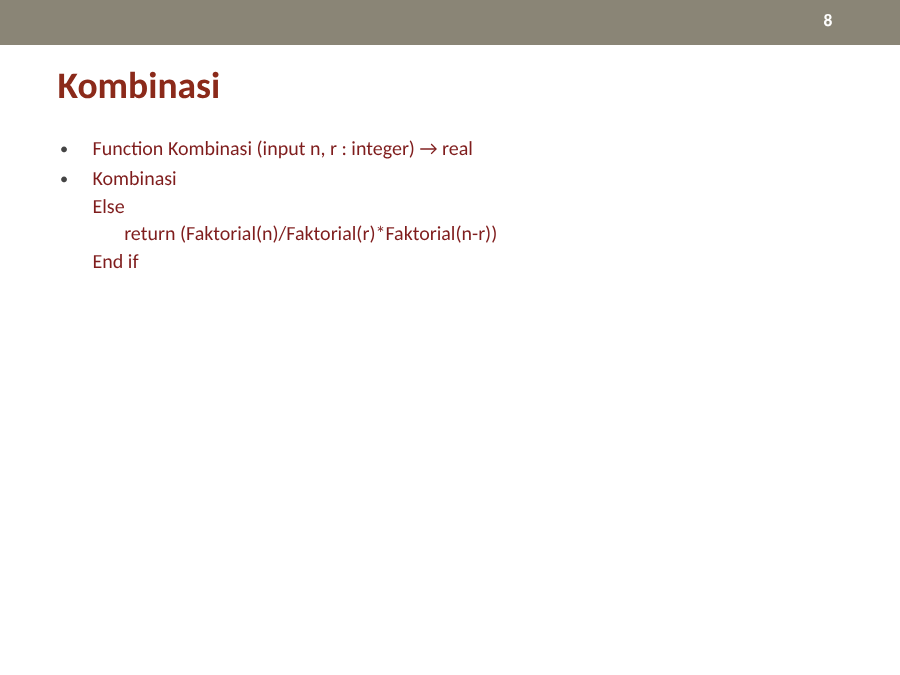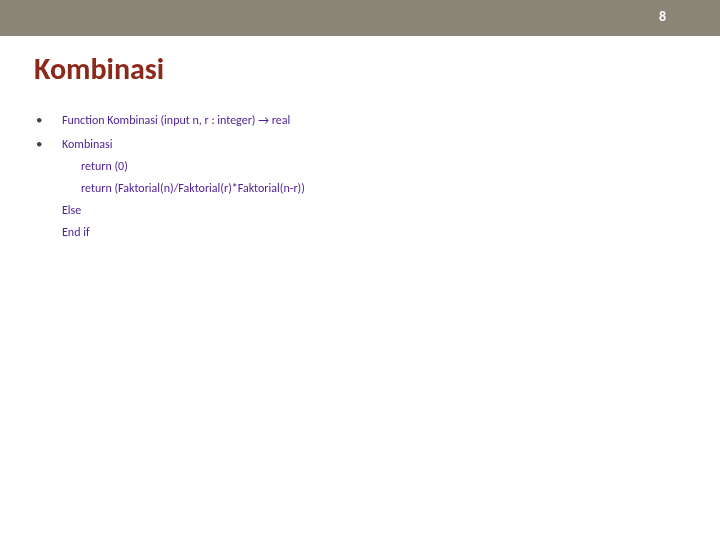--- a/index.html
+++ b/index.html
@@ -19,21 +19,21 @@
   }
   .page-number {
     position: absolute;
     right: 54px;
     top: 8px;
     color: #ffffff;
     font-size: 14px;
     font-weight: bold;
   }
   .content {
-    padding: 14px 34px 0 34px;
+    padding: 14px 34px 0 46px;
   }
   .title {
     color: #8b2a1a;
     font-size: 30px;
     font-weight: 600;
     margin-bottom: 22px;
   }
   .bullet-row {
     display: flex;
     align-items: flex-start;
@@ -43,22 +43,22 @@
     width: 28px;
     flex-shrink: 0;
     color: #444;
     font-size: 13px;
     line-height: 22px;
     text-align: left;
     padding-left: 2px;
   }
   .bullet-content {
     flex: 1;
-    color: #4c1d95;
-    font-size: 12px;
+    color: #7f1d1d;
+    font-size: 16px;
     line-height: 22px;
   }
   .code-line {
     display: block;
   }
 </style>
 </head>
 <body>
 
 <div class="header-bar">
@@ -72,19 +72,18 @@
     <div class="bullet">•</div>
     <div class="bullet-content">
       <span class="code-line">Function Kombinasi (input n, r : integer) → real</span>
     </div>
   </div>
 
   <div class="bullet-row">
     <div class="bullet">•</div>
     <div class="bullet-content">
       <span class="code-line">Kombinasi</span>
-      <span class="code-line">&nbsp;&nbsp;&nbsp;&nbsp;&nbsp;&nbsp;&nbsp;return (0)</span>
+      <span class="code-line">Else</span>
       <span class="code-line">&nbsp;&nbsp;&nbsp;&nbsp;&nbsp;&nbsp;&nbsp;return (Faktorial(n)/Faktorial(r)*Faktorial(n-r))</span>
-      <span class="code-line">Else</span>
       <span class="code-line">End if</span>
     </div>
   </div>
 </div>
 
 </body></html>

